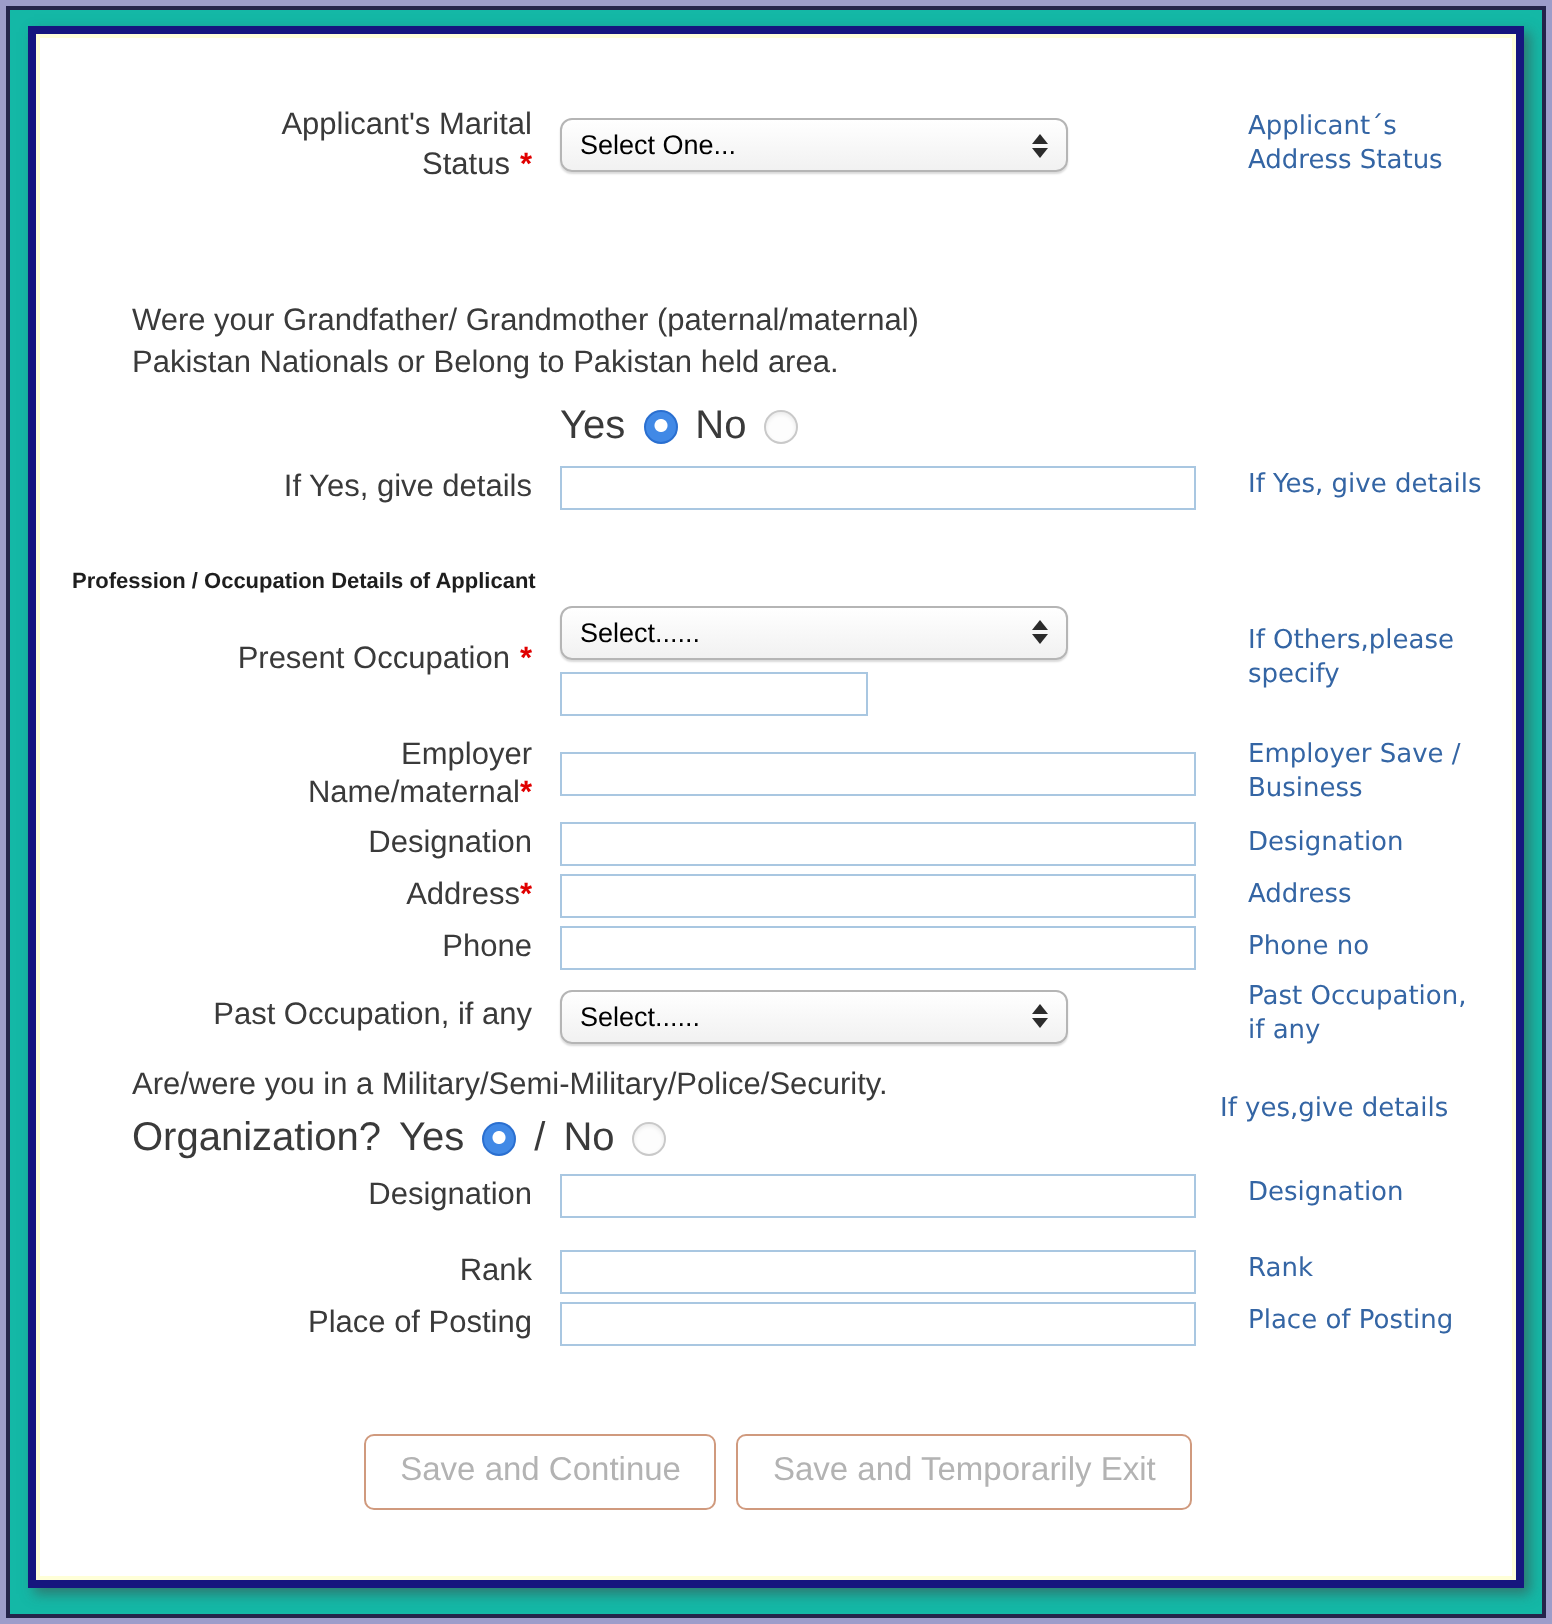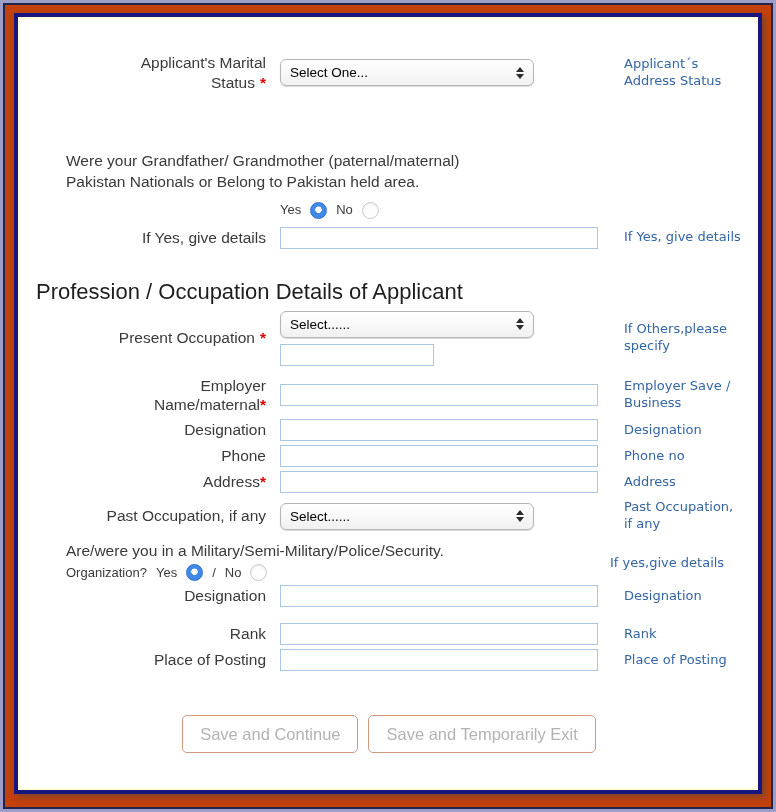--- a/index.html
+++ b/index.html
@@ -1,57 +1,57 @@
 <!DOCTYPE html>
 <html><head>
 <meta charset="utf-8">
 <style>
   * { box-sizing: border-box; margin: 0; padding: 0; }
   html,body { width: 776px; }
   body { font-family: "Liberation Sans", sans-serif; background: #ffffff; }
 
   .outer-frame { width: 776px; height: 812px; border: 3px solid #9d9dca; }
-  .outer-line  { width: 100%; height: 100%; border: 2px solid #24244a; background: #c2410c; padding: 8px 9px 13px 9px; }
+  .outer-line  { width: 100%; height: 100%; border: 2px solid #24244a; background: #14b8a6; padding: 8px 9px 13px 9px; }
   .form-box    { width: 100%; height: 100%; background: #fff; border: 4px solid #16167e;
                  box-shadow: 3px 3px 6px rgba(70,70,70,0.55), inset 0 0 0 2px #ffffd8;
                  padding: 24px 16px 18px 18px; overflow: hidden; }
 
   .row { display: grid; grid-template-columns: 230px 330px 1fr; column-gap: 14px; align-items: center; }
   .qrow { display: grid; grid-template-columns: 560px 1fr; column-gap: 14px; align-items: start; }
 
   .lbl { display: flex; justify-content: flex-end; text-align: right;
          color: #3a3a3a; font-size: 15.5px; line-height: 1.28; }
   .lbl .t { max-width: 164px; }
   .req { color: #e00000; font-weight: bold; }
   .req.gap { margin-left: 5px; }
 
   .help { color: #3465a4; font-family: "DejaVu Sans", sans-serif; font-size: 13px; line-height: 1.3; }
 
   .question { color: #3a3a3a; font-size: 15.5px; line-height: 1.35; padding-left: 30px; }
 
-  .heading { font-size: 22px; font-weight: normal; color: #1e1e1e; margin-top: 30px; }
+  .heading { font-size: 11px; font-weight: bold; color: #1e1e1e; margin-top: 30px; }
 
   .tinput { width: 318px; height: 22px; border: 1px solid #a9c7e1; background: #fff;
             font-size: 13px; padding: 0 4px; color: #333; outline: none; font-family: "Liberation Sans", sans-serif; }
   .tinput.small { width: 154px; }
 
   .select { width: 254px; height: 27px; border: 1px solid #b5b5b5; border-radius: 6px;
             background: linear-gradient(#ffffff, #f1f1f1); box-shadow: 0 1px 1px rgba(0,0,0,0.15);
             display: flex; align-items: center; justify-content: space-between;
             padding: 0 9px; font-size: 13.5px; color: #000; cursor: default; }
   .stepper { display: flex; flex-direction: column; gap: 2px; }
   .stepper .up   { width: 0; height: 0; border-left: 4px solid transparent; border-right: 4px solid transparent; border-bottom: 5px solid #2b2b2b; }
   .stepper .down { width: 0; height: 0; border-left: 4px solid transparent; border-right: 4px solid transparent; border-top: 5px solid #2b2b2b; }
 
   .radio { width: 17px; height: 17px; border-radius: 50%; display: inline-block; flex: 0 0 auto; }
   .radio.on  { background: radial-gradient(circle at 50% 45%, #ffffff 0 3px, #4189e6 3.5px 70%, #2a6fd0 100%);
                border: 1px solid #2a6fd0; }
   .radio.off { background: #fdfdfd; border: 1px solid #c9c9c9; box-shadow: inset 0 1px 2px rgba(0,0,0,0.08); }
 
-  .radio-line { display: flex; align-items: flex-start; gap: 9px; color: #3a3a3a; font-size: 13px; }
+  .radio-line { display: flex; align-items: center; gap: 9px; color: #3a3a3a; font-size: 20px; }
 
   .btn-row { display: flex; justify-content: center; gap: 10px; margin-top: 44px; }
   .btn { background: #fff; border: 1px solid #d09a7e; border-radius: 5px; color: #b3b3b3;
          font-size: 16.5px; height: 38px; padding: 0 17px; font-family: "Liberation Sans", sans-serif; cursor: pointer; }
 </style>
 </head>
 <body>
 
 <div class="outer-frame">
 <div class="outer-line">
@@ -125,32 +125,32 @@
   <div class="row" style="margin-top:4px">
     <div class="lbl">
             <span class="t">Designation</span>
           </div>
     <div><input class="tinput" type="text" value="" style=""></div>
     <div class="help">Designation</div>
   </div>
 
   <div class="row" style="margin-top:4px">
     <div class="lbl">
+      <span class="t"><span>Address</span><span class="req">*</span></span>
+    </div>
+    <div><input class="tinput" type="text" value="" style=""></div>
+    <div class="help">Address</div>
+  </div>
+
+  <div class="row" style="margin-top:4px">
+    <div class="lbl">
             <span class="t">Phone</span>
           </div>
     <div><input class="tinput" type="text" value="" style=""></div>
     <div class="help">Phone no</div>
-  </div>
-
-  <div class="row" style="margin-top:4px">
-    <div class="lbl">
-      <span class="t"><span>Address</span><span class="req">*</span></span>
-    </div>
-    <div><input class="tinput" type="text" value="" style=""></div>
-    <div class="help">Address</div>
   </div>
 
   <div class="row" style="margin-top:6px">
     <div class="lbl">
             <span class="t">Past Occupation, if any</span>
           </div>
     <div>
       <div class="select">
         <span>Select......</span>
         <span class="stepper">

